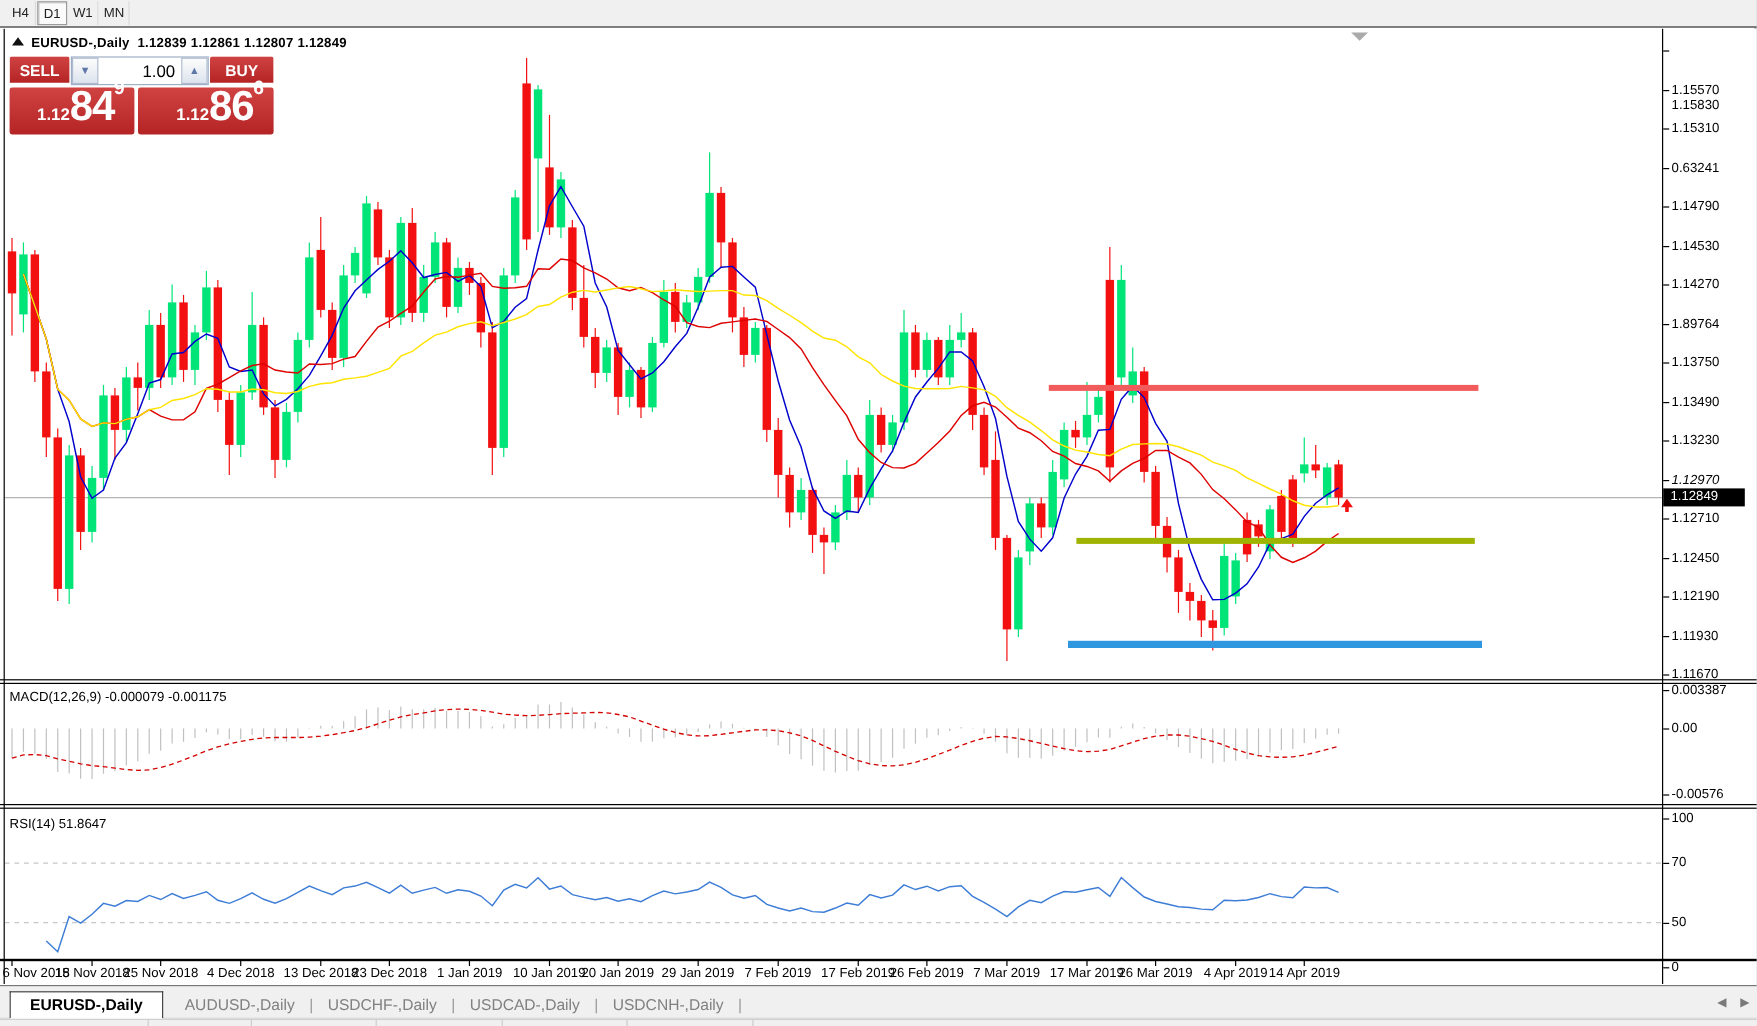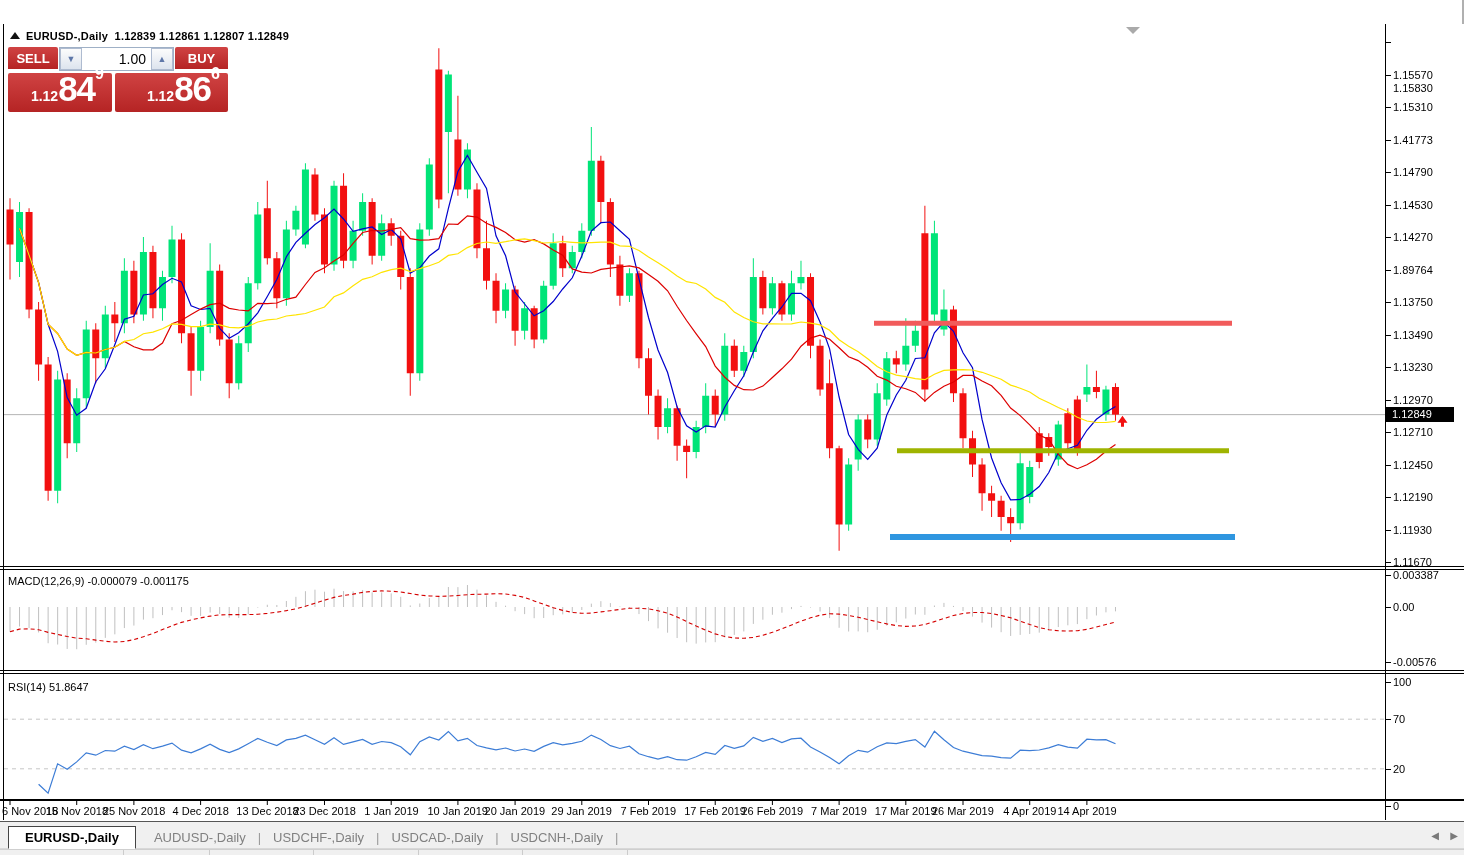--- a/index.html
+++ b/index.html
@@ -77,20 +77,26 @@
     font-size:10px; text-align:center; line-height:14px; cursor:pointer; }
   #statusbar { position:absolute; left:0; top:849px; width:1464px; height:6px;
     background:#f0f0f0; border-top:1px solid #cfcfcf; }
   .status-div { position:absolute; top:0; width:1px; height:6px; background:#cccccc; }
 </style>
 </head>
 <body>
 
 <div id="root">
 
+  <div id="toolbar">
+      <div class="tf-btn" style="left: 5px;">H4</div>
+      <div class="tf-btn active" style="left: 31px;">D1</div>
+      <div class="tf-btn" style="left: 57px;">W1</div>
+      <div class="tf-btn" style="left: 83px;">MN</div>
+    </div>
 
   <div id="chartwin"></div>
   <svg id="gfx" xmlns="http://www.w3.org/2000/svg">
       <line x1="10" y1="800" x2="10" y2="805" stroke="#000" stroke-width="1"></line>
       <line x1="76.71" y1="800" x2="76.71" y2="805" stroke="#000" stroke-width="1"></line>
       <line x1="133.89" y1="800" x2="133.89" y2="805" stroke="#000" stroke-width="1"></line>
       <line x1="200.6" y1="800" x2="200.6" y2="805" stroke="#000" stroke-width="1"></line>
       <line x1="267.31" y1="800" x2="267.31" y2="805" stroke="#000" stroke-width="1"></line>
       <line x1="324.48999999999995" y1="800" x2="324.48999999999995" y2="805" stroke="#000" stroke-width="1"></line>
       <line x1="391.2" y1="800" x2="391.2" y2="805" stroke="#000" stroke-width="1"></line>
@@ -508,37 +514,37 @@
   <div id="price-badge">1.12849</div>
 
   <div id="ylabels">
       <div class="ydash" style="top: 42px;"></div>
       <div class="ylab" style="top: 36px; margin-top: 46px;">1.15830</div>
       <div class="ydash" style="top: 74.5px;"></div>
       <div class="ylab" style="top: 68.5px;">1.15570</div>
       <div class="ydash" style="top: 107px;"></div>
       <div class="ylab" style="top: 101px;">1.15310</div>
       <div class="ydash" style="top: 139.5px;"></div>
-      <div class="ylab" style="top: 133.5px;">1.41773</div>
+      <div class="ylab" style="top: 133.5px;">0.63241</div>
       <div class="ydash" style="top: 172px;"></div>
       <div class="ylab" style="top: 166px;">1.14790</div>
       <div class="ydash" style="top: 204.5px;"></div>
       <div class="ylab" style="top: 198.5px;">1.14530</div>
       <div class="ydash" style="top: 237px;"></div>
       <div class="ylab" style="top: 231px;">1.14270</div>
       <div class="ydash" style="top: 269.5px;"></div>
       <div class="ylab" style="top: 263.5px;">1.89764</div>
       <div class="ydash" style="top: 302px;"></div>
       <div class="ylab" style="top: 296px;">1.13750</div>
       <div class="ydash" style="top: 334.5px;"></div>
       <div class="ylab" style="top: 328.5px;">1.13490</div>
       <div class="ydash" style="top: 367px;"></div>
       <div class="ylab" style="top: 361px;">1.13230</div>
       <div class="ydash" style="top: 399.5px;"></div>
-      <div class="ylab" style="top: 393.5px;">1.12970</div>
+      <div class="ylab" style="top: 393.5px; font-style: italic;">1.12970</div>
       <div class="ydash" style="top: 432px;"></div>
       <div class="ylab" style="top: 426px;">1.12710</div>
       <div class="ydash" style="top: 464.5px;"></div>
       <div class="ylab" style="top: 458.5px;">1.12450</div>
       <div class="ydash" style="top: 497px;"></div>
       <div class="ylab" style="top: 491px;">1.12190</div>
       <div class="ydash" style="top: 529.5px;"></div>
       <div class="ylab" style="top: 523.5px;">1.11930</div>
       <div class="ydash" style="top: 562px;"></div>
       <div class="ylab" style="top: 556px;">1.11670</div>
@@ -568,21 +574,21 @@
       <div class="ylab" style="top: 569px; text-align: right;">0.003387</div>
       <div class="ydash" style="top: 607px;"></div>
       <div class="ylab" style="top: 601px;">0.00</div>
       <div class="ydash" style="top: 661.72px;"></div>
       <div class="ylab" style="top: 655.72px;">-0.00576</div>
       <div class="ydash" style="top: 682px;"></div>
       <div class="ylab" style="top: 676px;">100</div>
       <div class="ydash" style="top: 719.2px;"></div>
       <div class="ylab" style="top: 713.2px;">70</div>
       <div class="ydash" style="top: 768.8px;"></div>
-      <div class="ylab" style="top: 762.8px;">20</div>
+      <div class="ylab" style="top: 762.8px;">50</div>
       <div class="ydash" style="top: 806px;"></div>
       <div class="ylab" style="top: 800px;">0</div>
     </div>
 
   <div id="bottom-line"></div>
   <div id="tabbar">
     <div id="tabs">
         <div class="tab active">EURUSD-,Daily</div>
         <div class="tab-sep" style="width: 6px;"></div>
         <div class="tab">AUDUSD-,Daily</div>

